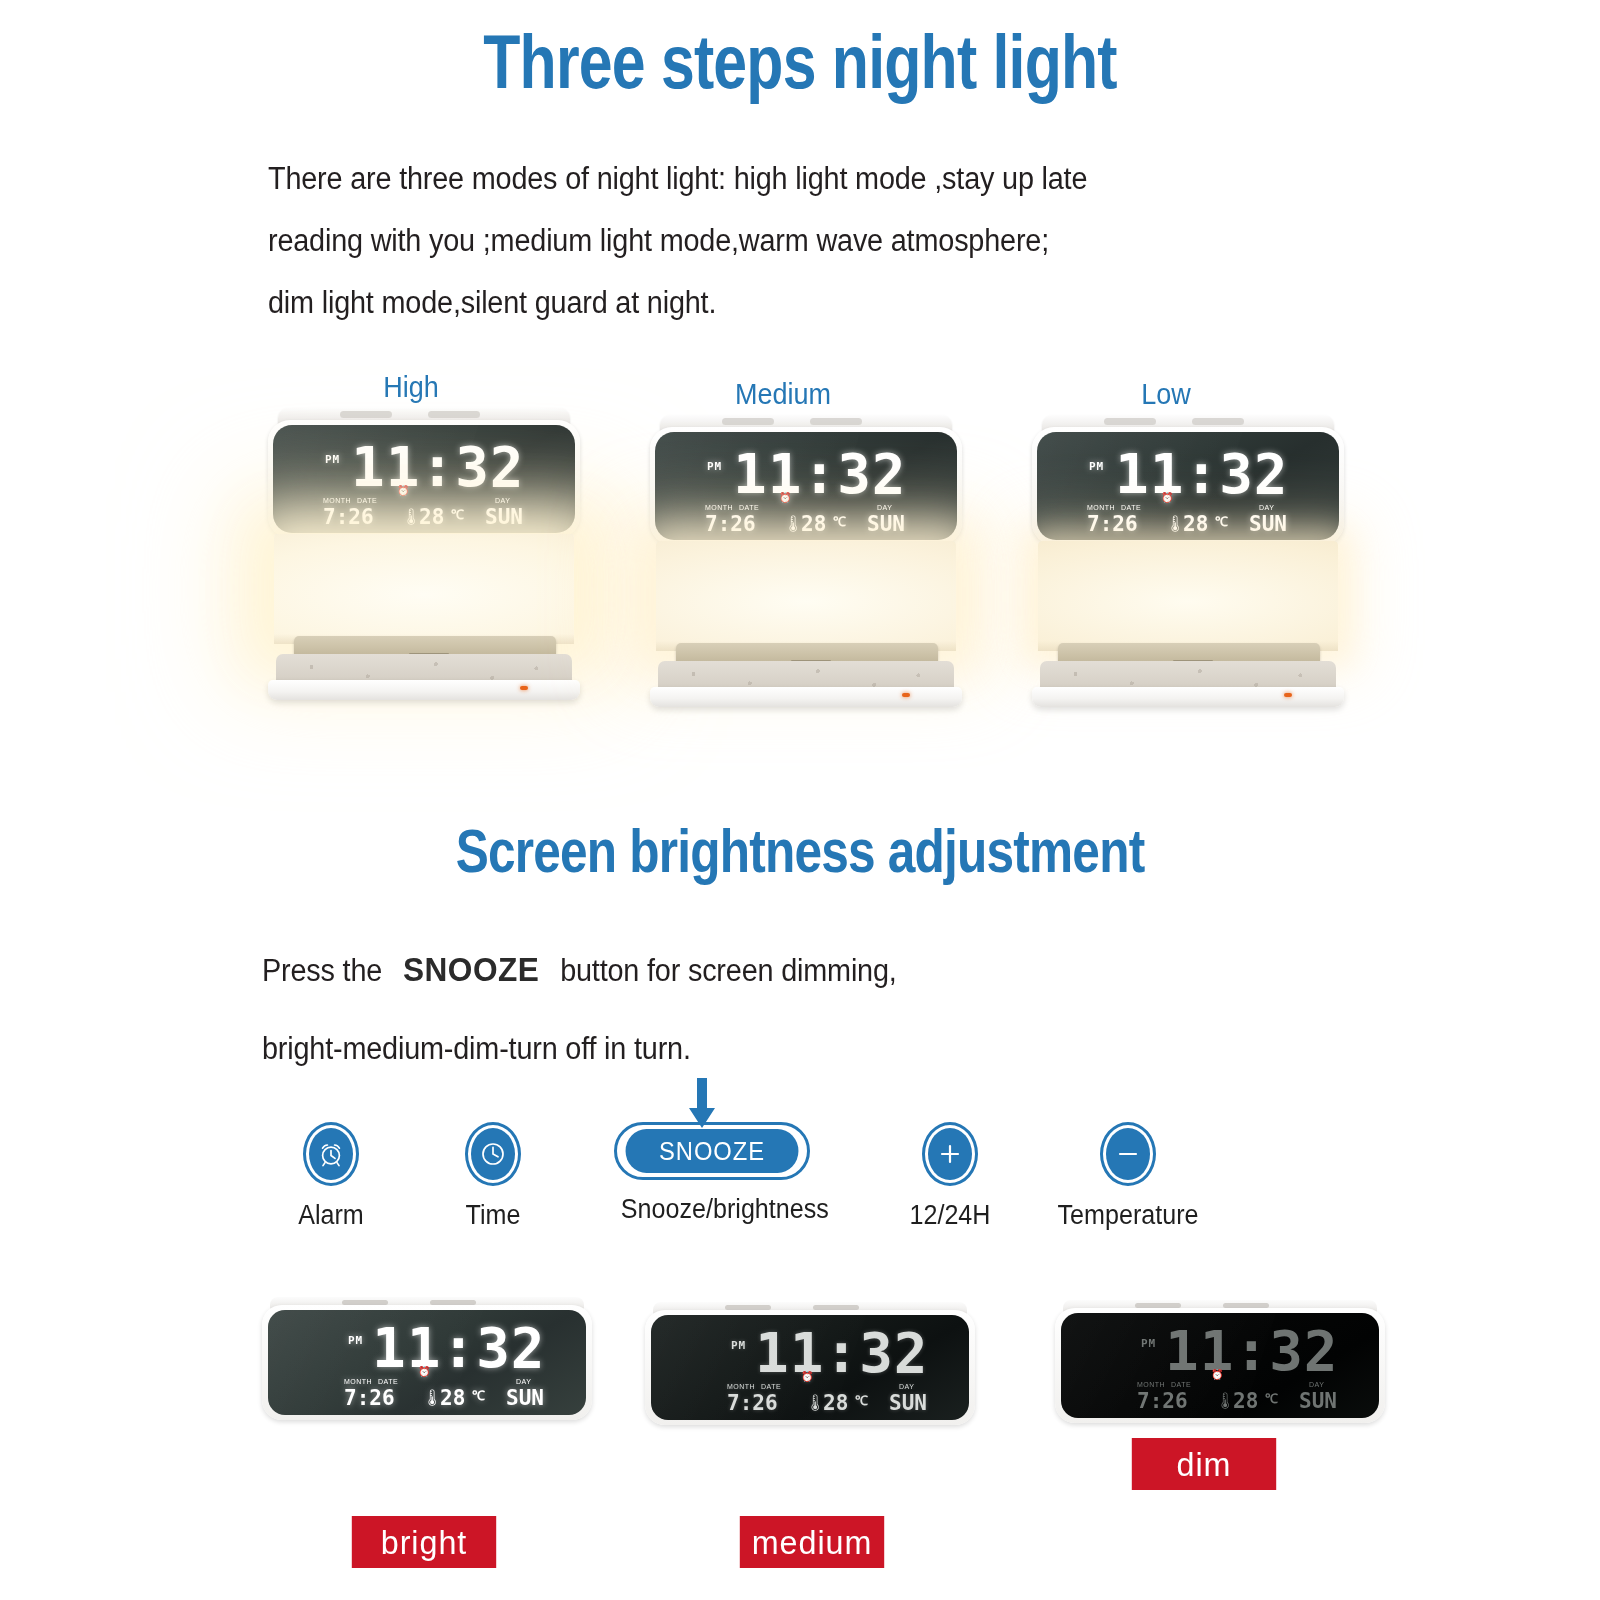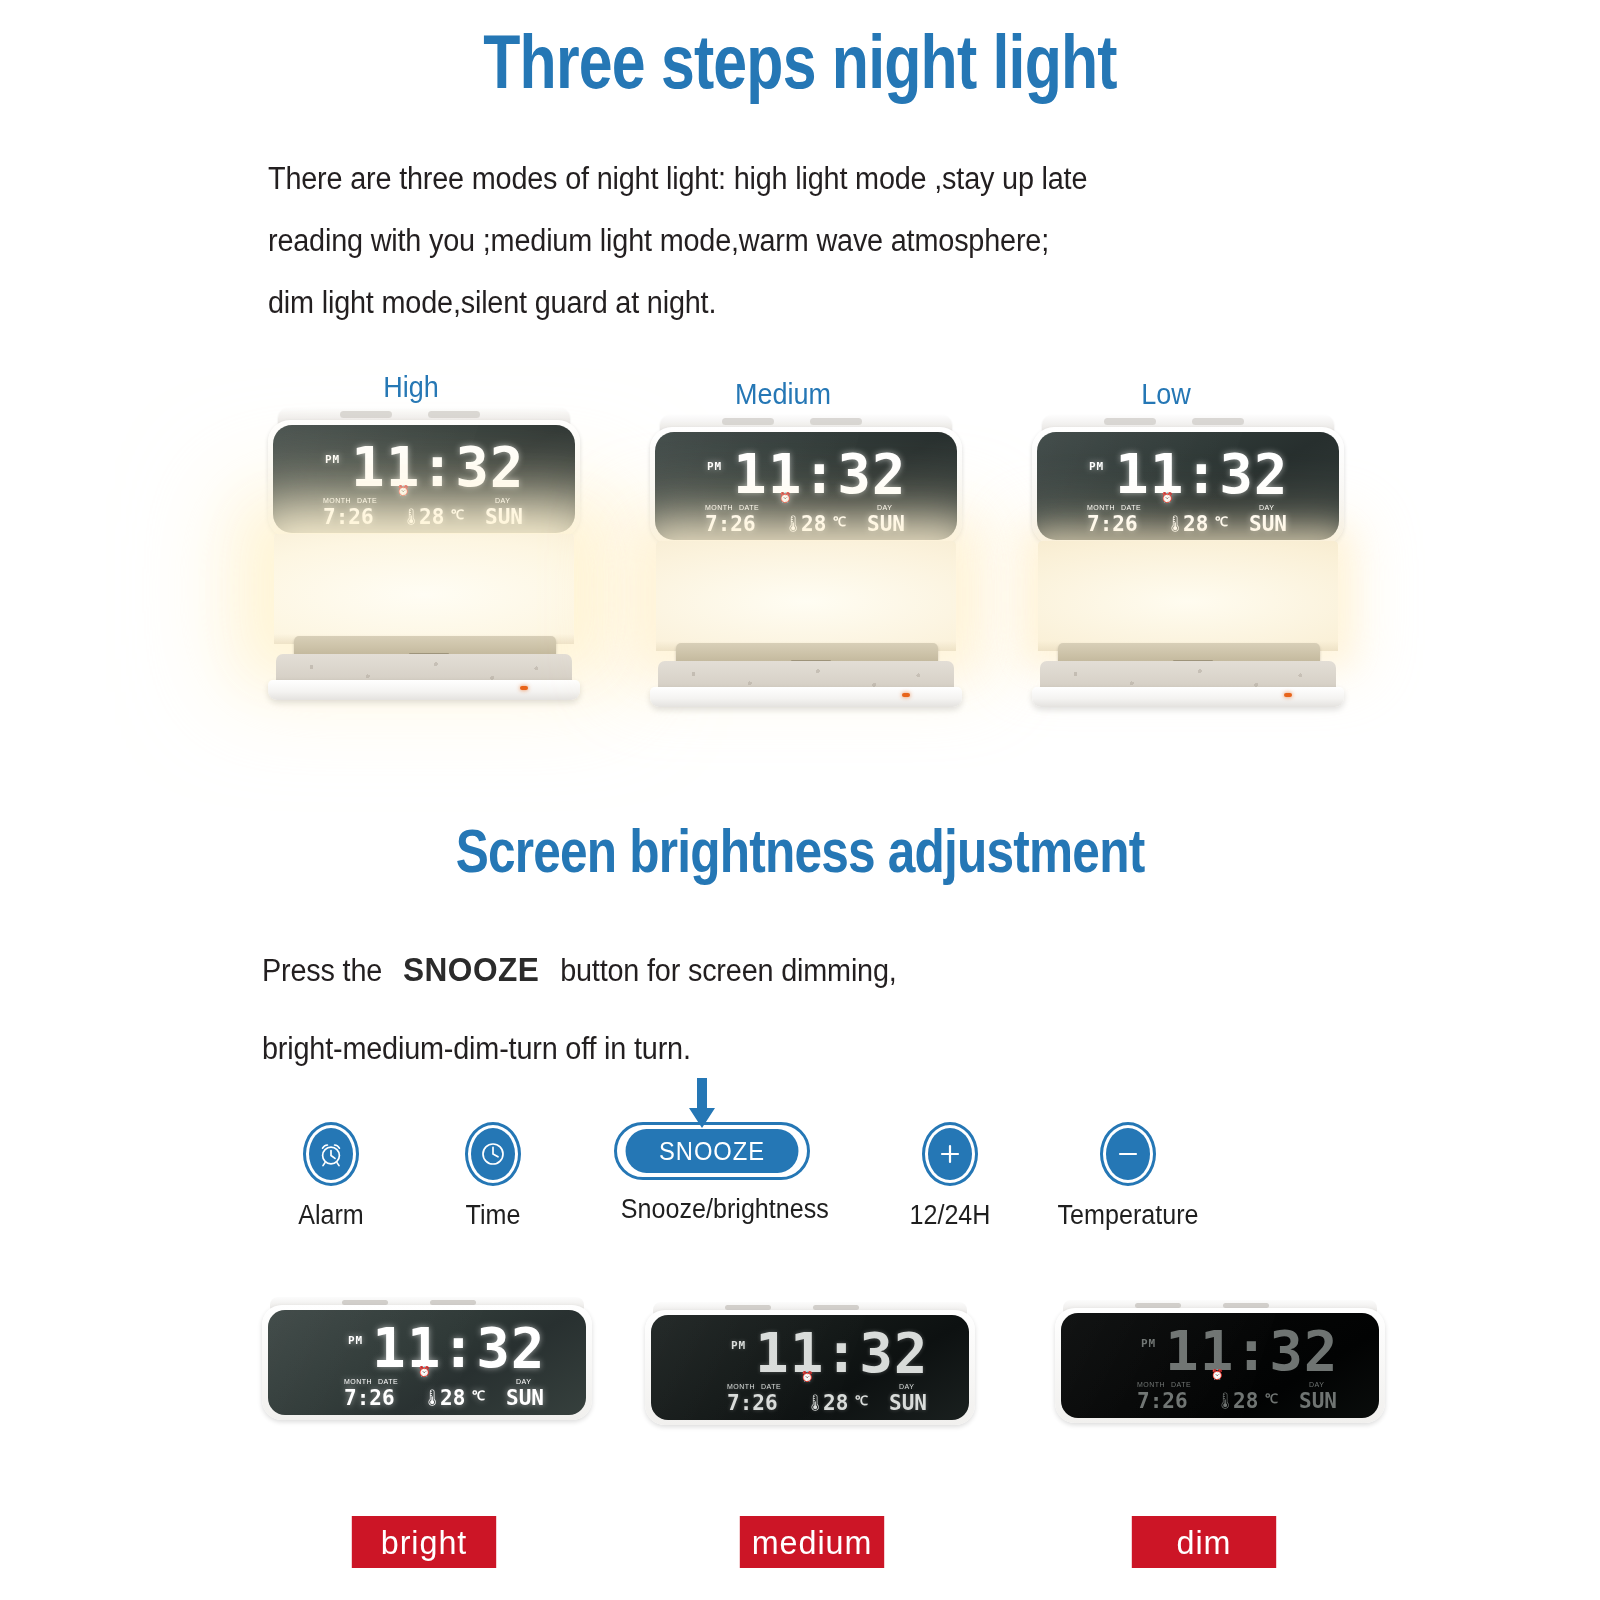--- a/index.html
+++ b/index.html
@@ -631,18 +631,18 @@
   <div class="box" style="width:152px;">bright</div>
 </div>
 
 <div class="callout" style="left:736px; top:1502px; width:152px;">
   <svg class="tail" style="left:94px; top:-22px;" width="60" height="60" viewBox="0 0 60 60">
     <polygon points="52,0 20,50 6,50" fill="#cc1526"></polygon>
   </svg>
   <div class="box" style="width:152px;">medium</div>
 </div>
 
-<div class="callout" style="left:1128px; top:1502px; width:152px;">
+<div class="callout" style="left:1128px; top:1424px; width:152px;">
   <svg class="tail" style="left:94px; top:-22px;" width="60" height="60" viewBox="0 0 60 60">
     <polygon points="52,0 20,50 6,50" fill="#cc1526"></polygon>
   </svg>
   <div class="box" style="width:152px;">dim</div>
 </div>
 
 </body></html>

